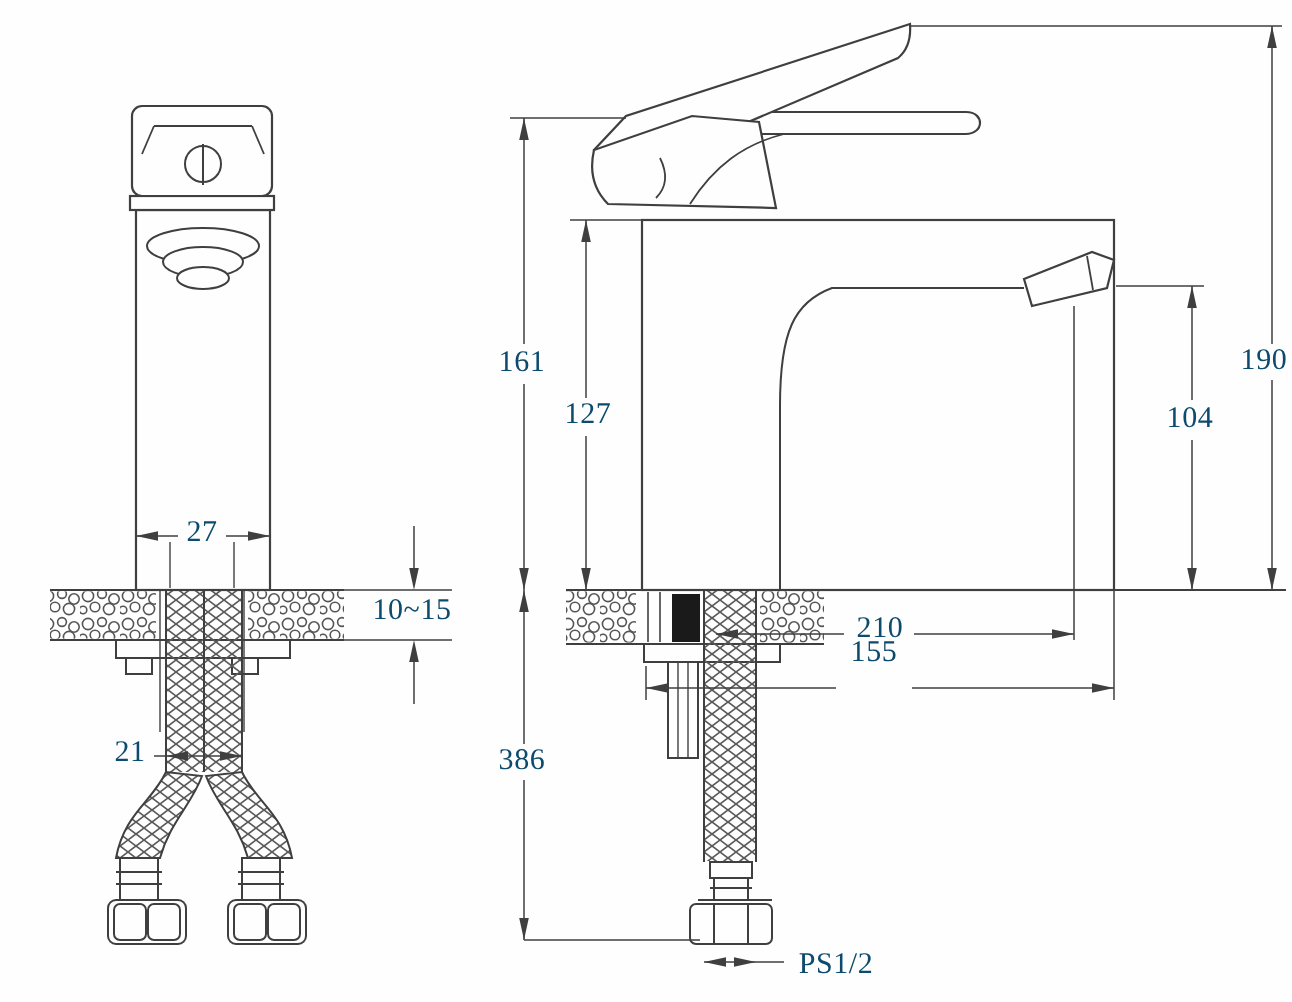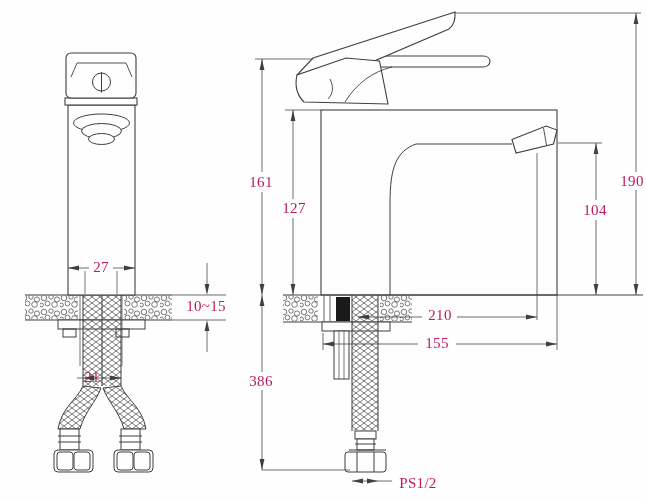--- a/index.html
+++ b/index.html
@@ -1,19 +1,19 @@
 <!DOCTYPE html>
 <html><head>
 <meta charset="utf-8">
 <style>
   html,body{margin:0;padding:0;background:#fff;}
   .canvas{position:relative;width:646px;height:501px;background:#fefefe;overflow:hidden;
           font-family:"Liberation Serif", serif;}
   .canvas svg{position:absolute;left:0;top:0;}
-  .dim-label{position:absolute;transform:translate(-50%,-50%);font-size:15px;color:#be185d;
+  .dim-label{position:absolute;transform:translate(-50%,-50%);font-size:15px;color:#0c4a6e;
              letter-spacing:.3px;white-space:nowrap;line-height:1;}
 </style>
 </head>
 <body>
 
 <div class="canvas">
 
 <svg width="646" height="501" viewBox="0 0 646 501">
   <defs>
     <path id="ah" d="M0,0 L-11,-2.4 L-11,2.4 Z" fill="#3f3f3f"></path>
@@ -209,23 +209,23 @@
         <use href="#ah" transform="translate(537,317)"></use>
     <use href="#ah" transform="translate(323,344) rotate(180)"></use>
         <use href="#ah" transform="translate(557,344)"></use>
     <use href="#ah" transform="translate(352,481) rotate(180)"></use>
         <use href="#ah" transform="translate(378,481)"></use>
   </g>
 </svg>
 
 <div class="dim-label" style="left:101px;top:267px;">27</div>
 <div class="dim-label" style="left:206px;top:306px;">10~15</div>
-<div class="dim-label" style="left:65px;top:377px;margin-left:27px;">21</div>
+<div class="dim-label" style="left:65px;top:377px;">21</div>
 <div class="dim-label" style="left:261px;top:182px;">161</div>
 <div class="dim-label" style="left:294px;top:208px;">127</div>
 <div class="dim-label" style="left:595px;top:210px;">104</div>
 <div class="dim-label" style="left:632px;top:181px;">190</div>
 <div class="dim-label" style="left:261px;top:381px;">386</div>
 <div class="dim-label" style="left:440px;top:315px;">210</div>
-<div class="dim-label" style="left:437px;top:343px;">155</div>
+<div class="dim-label" style="left:437px;top:327px;">155</div>
 <div class="dim-label" style="left:418px;top:483px;">PS1/2</div>
 
 </div>
 
 </body></html>

